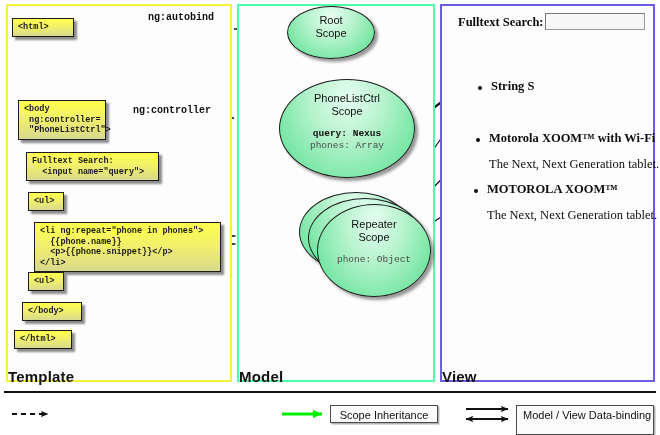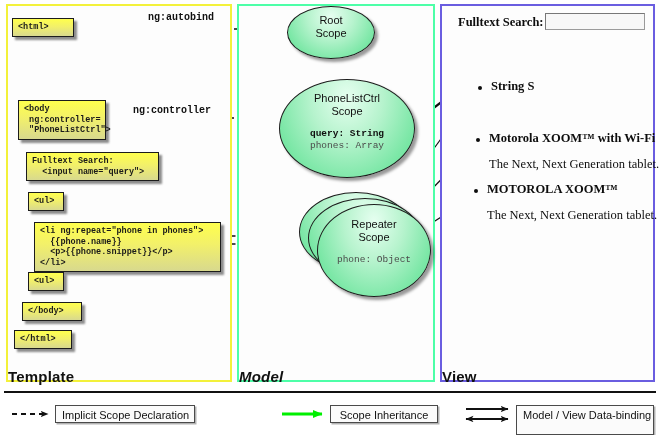--- a/index.html
+++ b/index.html
@@ -10,21 +10,21 @@
 
   
   .panel{position:absolute;background:#fdfdfd;box-sizing:border-box;}
   .panel-template{left:6px;top:4px;width:226px;height:378px;border:2px solid #f3f13a;}
   .panel-model{left:237px;top:4px;width:198px;height:378px;border:2px solid #4dffa8;}
   .panel-view{left:440px;top:4px;width:215px;height:378px;border:2px solid #6a5de0;}
 
   .panel-label{position:absolute;width:100%;
                font-size:15px;font-weight:bold;color:#111;letter-spacing:.2px;}
   .lbl-template{left:0;top:362px;}
-  .lbl-model{left:0;top:362px;font-style:italic;}
+  .lbl-model{left:0;top:362px;}
   .lbl-view{left:0;top:362px;}
 
   
   .codebox{position:absolute;box-sizing:border-box;
            border:1.5px solid #1c1c1c;
            background:linear-gradient(180deg,#ffff4d 0%,#f2f06a 45%,#d8d98e 100%);
            box-shadow:2.5px 2.5px 2px rgba(0,0,0,.45);
            font-family:"Liberation Mono","DejaVu Sans Mono",monospace;
            font-size:8.5px;line-height:10.5px;color:#1a1a1a;font-weight:bold;
            padding:3px 5px;white-space:pre;}
@@ -166,21 +166,21 @@
   </div>
 
   <div class="scope" style="left:287px;top:6px;width:86px;height:44px;padding-top:7px;">
     <div class="ttl">Root</div>
     <div class="ttl">Scope</div>
   </div>
 
   <div class="scope" style="left:279px;top:79px;width:134px;height:85px;padding-top:12px;">
     <div class="ttl">PhoneListCtrl</div>
     <div class="ttl">Scope</div>
-    <div class="fld b" style="margin-top:10px;">query: String</div>
+    <div class="fld b" style="margin-top:10px;">query: Nexus</div>
     <div class="fld g">phones: Array</div>
   </div>
 
   <div class="scope" style="left:299px;top:192px;width:112px;height:78px;"></div>
   <div class="scope" style="left:308px;top:198px;width:112px;height:78px;"></div>
 
   <div class="scope" style="left:317px;top:204px;width:112px;height:78px;padding-top:13px;">
     <div class="ttl">Repeater</div>
     <div class="ttl">Scope</div>
     <div class="fld g" style="margin-top:10px;">phone: Object</div>
@@ -199,19 +199,18 @@
   <div class="view-bullet" style="left:476px;top:138px;"></div>
   <div class="view-row view-item" style="left:489px;top:131px;">Motorola XOOM™  with Wi-Fi</div>
   <div class="view-row view-sub" style="left:489px;top:157px;">The Next, Next Generation tablet.</div>
 
   <div class="view-bullet" style="left:474px;top:189px;"></div>
   <div class="view-row view-item" style="left:487px;top:182px;">MOTOROLA XOOM™</div>
   <div class="view-row view-sub" style="left:487px;top:208px;">The Next, Next Generation tablet.</div>
 
   <div class="legend-rule"></div>
 
-  <div class="legend-box" style="left:55px;top:405px;width:140px;height:18px;line-height:14px;">Implicit Scope Declaration</div>
 
   <div class="legend-box" style="left:330px;top:405px;width:108px;height:18px;line-height:14px;">Scope Inheritance</div>
 
   <div class="legend-box" style="left:516px;top:405px;width:138px;height:30px;line-height:14px;">Model / View Data-binding</div>
 
 </div>
 
 </body></html>

